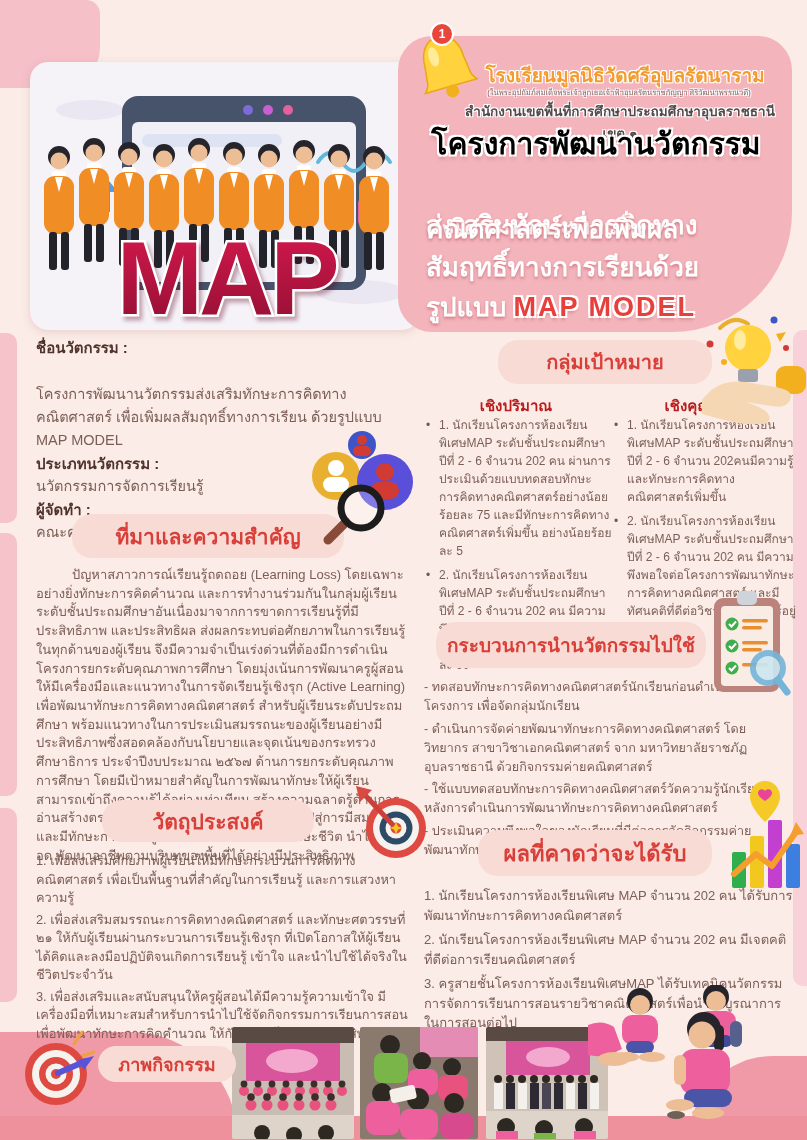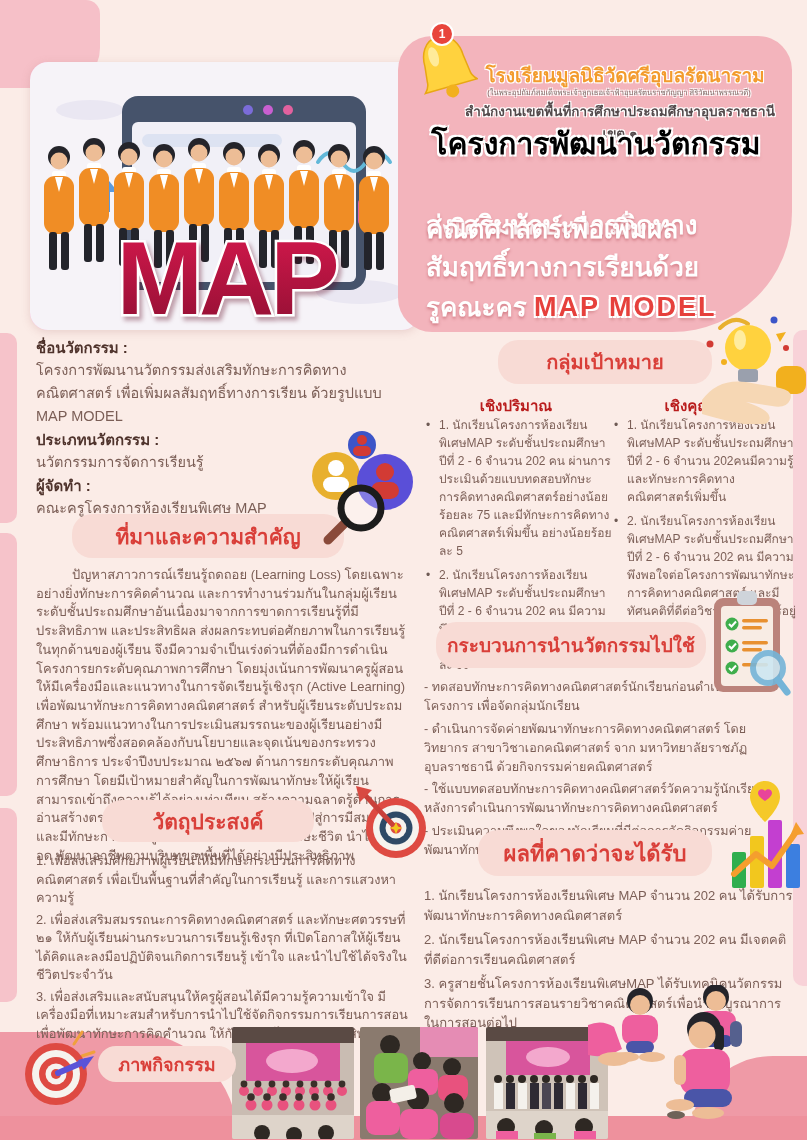--- a/index.html
+++ b/index.html
@@ -116,29 +116,29 @@
       </g>
     </svg>
     <div class="abs school-name outline-w-thin">โรงเรียนมูลนิธิวัดศรีอุบลรัตนาราม</div>
     <div class="abs school-sub outline-w-thin">(ในพระอุปถัมภ์สมเด็จพระเจ้าลูกเธอเจ้าฟ้าอุบลรัตนราชกัญญา สิริวัฒนาพรรณวดี)</div>
     <div class="abs district outline-w-thin">สำนักงานเขตพื้นที่การศึกษาประถมศึกษาอุบลราชธานี เขต ๑</div>
     <div class="abs main-title">โครงการพัฒนานวัตกรรม</div>
     <div class="abs sub-line" style="top:134px;margin-top:34px;">ส่งเสริมทักษะการคิดทาง</div>
     <div class="abs sub-line" style="top:172px;">คณิตศาสตร์เพื่อเพิ่มผล</div>
     <div class="abs sub-line" style="top:210px;">สัมฤทธิ์ทางการเรียนด้วย</div>
     <div class="abs model-line">
-      <span>รูคณะคร</span>
+      <span>รูปแบบ</span>
       <span class="model-name">MAP MODEL</span>
     </div>
   </div>
   <div class="abs badge">1</div>
 
   <div class="abs" style="left:36px;top:336px;width:372px;">
     <div class="lbl">ชื่อนวัตกรรม :</div>
-    <div class="txt" style="width:368px;">โครงการพัฒนานวัตกรรมส่งเสริมทักษะการคิดทางคณิตศาสตร์ เพื่อเพิ่มผลสัมฤทธิ์ทางการเรียน ด้วยรูปแบบ MAP MODEL</div>
+    <div class="txt" style="width:368px;margin-top:24px;">โครงการพัฒนานวัตกรรมส่งเสริมทักษะการคิดทางคณิตศาสตร์ เพื่อเพิ่มผลสัมฤทธิ์ทางการเรียน ด้วยรูปแบบ MAP MODEL</div>
     <div class="lbl">ประเภทนวัตกรรม :</div>
     <div class="txt">นวัตกรรมการจัดการเรียนรู้</div>
     <div class="lbl">ผู้จัดทำ :</div>
     <div class="txt">คณะครูโครงการห้องเรียนพิเศษ MAP</div>
   </div>
 
   <svg class="abs" style="left:300px;top:418px;z-index:4;" width="118" height="128" viewBox="0 0 118 128">
     <circle cx="62" cy="27" r="14" fill="#3c55c8"></circle>
     <circle cx="62" cy="22" r="5" fill="#d23b34"></circle>
       <rect x="53" y="28" width="18" height="10" rx="5" fill="#d23b34"></rect>

